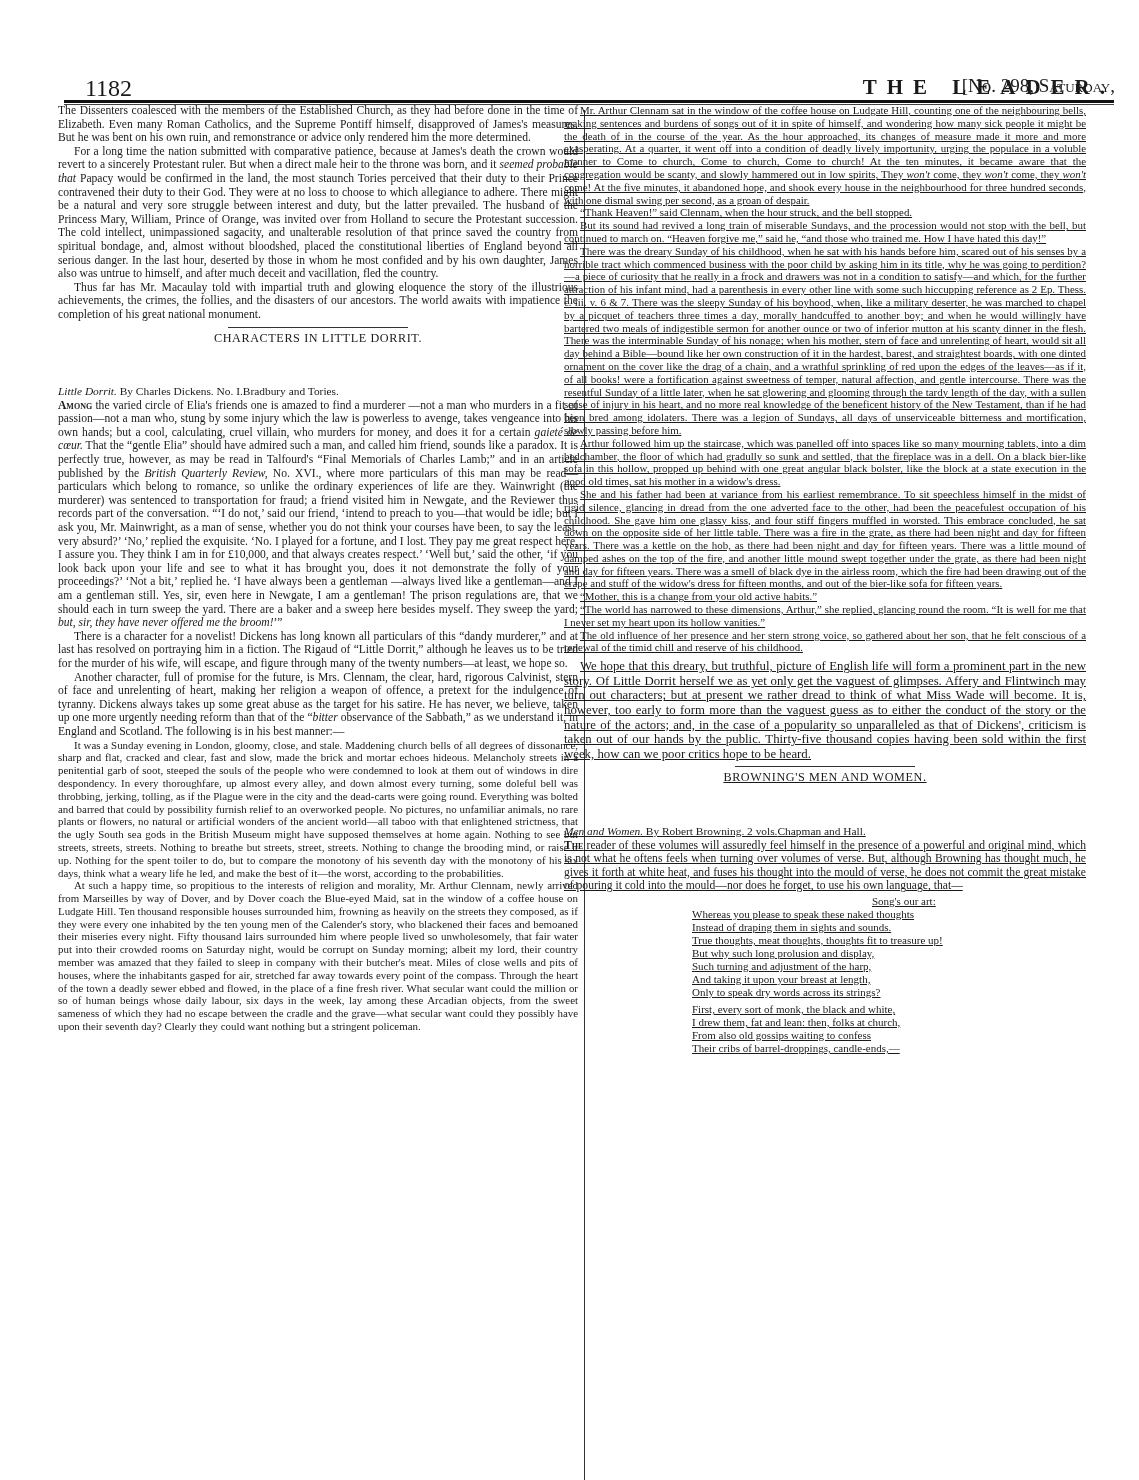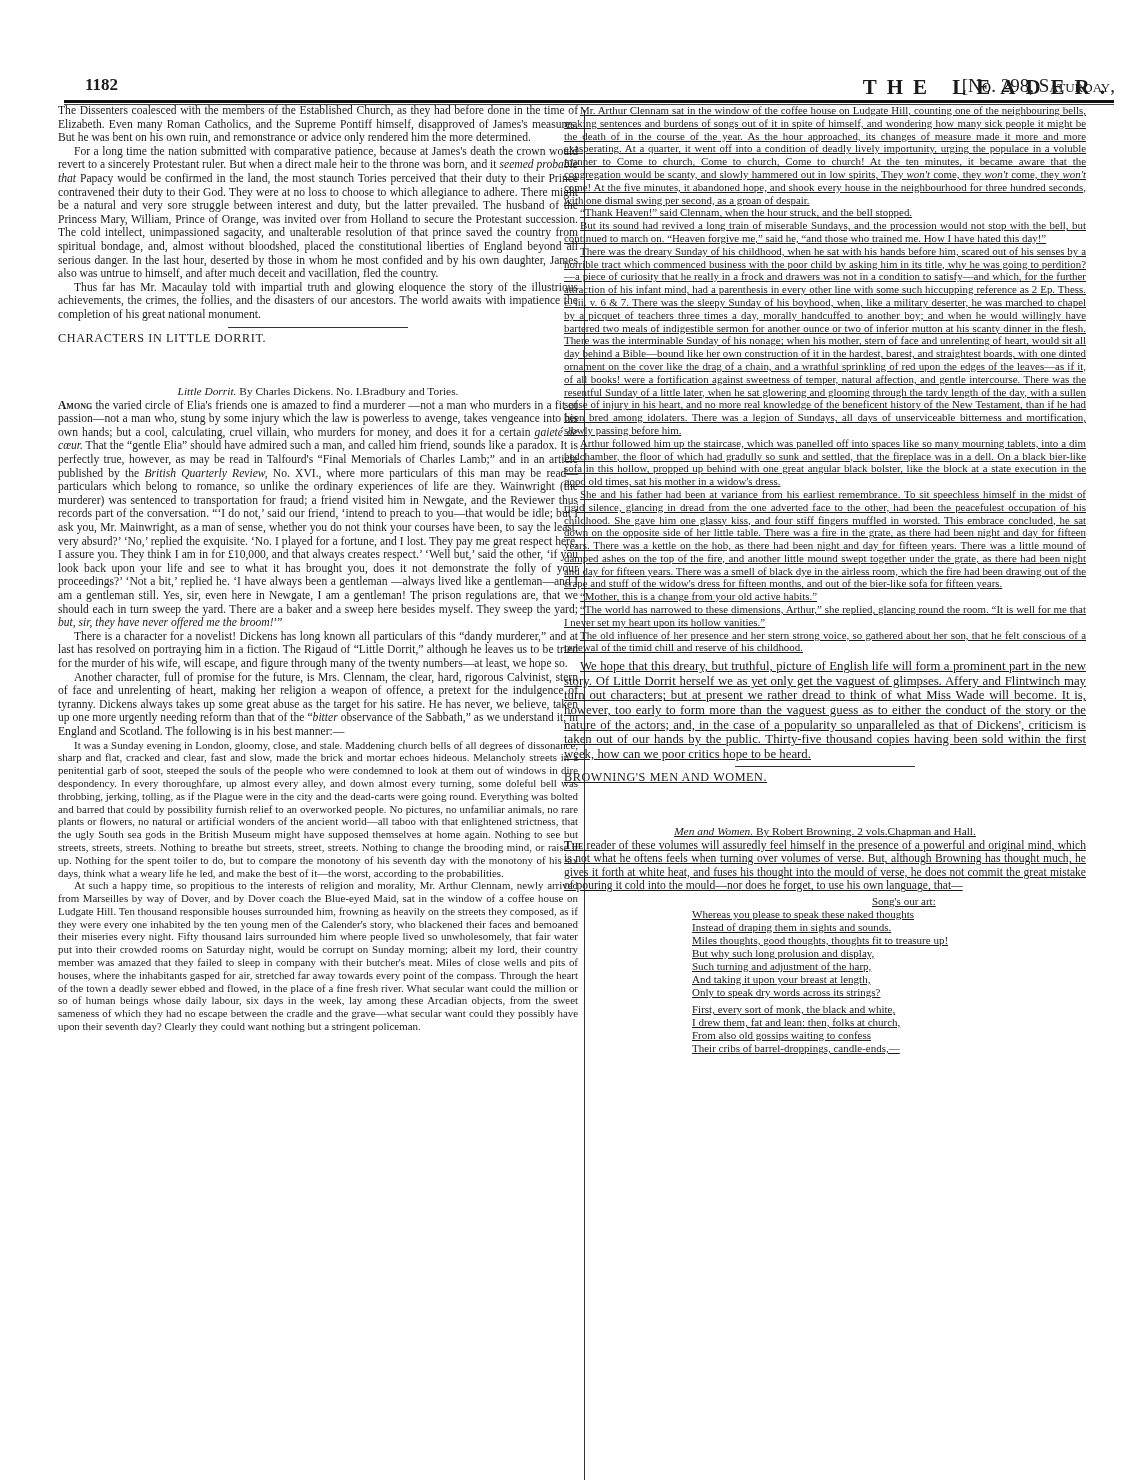--- a/index.html
+++ b/index.html
@@ -4,39 +4,39 @@
   <style>
     html, body { margin: 0; padding: 0; background: #ffffff; }
     body {
       width: 1139px; height: 1480px; position: relative; overflow: hidden;
       color: #1a1a1a;
       font-family: "Liberation Serif", "DejaVu Serif", serif;
     }
     .masthead {
       position: absolute; left: 75px; top: 75px; width: 1040px; height: 24px;
     }
-    .page-number { position: absolute; left: 10px; top: 0; font-size: 17px; font-weight: bold; }
+    .page-number { position: absolute; left: 10px; top: 0; font-size: 24px; font-weight: normal; }
     .paper-title { position: absolute; left: 0; width: 1040px; top: 0; text-align: right; font-size: 21px; font-weight: bold; letter-spacing: 10px; }
     .issue-info { position: absolute; right: 0; top: 0; font-size: 19px; }
     .issue-info .sc { font-variant: small-caps; }
     .rule-thick { position: absolute; left: 64px; top: 100px; width: 1050px; height: 3px; background: #111; }
     .rule-thin { position: absolute; left: 64px; top: 104px; width: 1050px; height: 1px; background: #444; }
     .column {
       position: absolute; top: 104px; font-size: 11.6px; line-height: 13.6px; text-align: justify;
     }
     .col-left { left: 58px; width: 520px; }
     .col-right { left: 564px; width: 522px; text-decoration: underline; }
     .divider { position: absolute; left: 584px; top: 110px; width: 1px; height: 1370px; background: #333; }
     p { margin: 0; text-indent: 16px; }
     p.noind { text-indent: 0; }
     p.quote { font-size: 10.9px; line-height: 12.8px; }
     p.big { font-size: 12.8px; line-height: 14.6px; margin-top: 5px; }
     .section-rule { width: 180px; height: 1px; background: #333; margin: 5px auto 4px auto; }
-    .section-title { text-align: left; font-size: 12.2px; letter-spacing: 0.6px; margin: 0 0 2px 0; }
-    .byline { display: flex; justify-content: center; font-size: 11.4px; margin-top: 40px; }
+    .section-title { text-align: center; font-size: 12.2px; letter-spacing: 0.6px; margin: 0 0 2px 0; }
+    .byline { display: flex; justify-content: flex-start; font-size: 11.4px; margin-top: 40px; }
     .byline .book { font-style: italic; }
     .sub-notice { text-align: center; font-size: 10px; font-variant: small-caps; letter-spacing: 1px; }
     .dropcap { font-variant: small-caps; font-weight: bold; }
     .verse { margin: 2px 0 4px 128px; font-size: 11px; line-height: 13px; }
     .verse div { white-space: nowrap; }
     .verse .first { padding-left: 180px; }
     em { font-style: italic; }
   </style>
 </head>
 <body>
@@ -84,21 +84,21 @@
   <div class="section-title">BROWNING'S MEN AND WOMEN.</div>
   <div class="byline">
     <span><span class="book">Men and Women.</span> <span>By Robert Browning. 2 vols.</span></span>
     <span>Chapman and Hall.</span>
   </div>
   <p class="noind"><span class="dropcap">The</span><span> reader of these volumes will assuredly feel himself in the presence of a powerful and original mind, which is not what he oftens feels when turning over volumes of verse. But, although Browning has thought much, he gives it forth at white heat, and fuses his thought into the mould of verse, he does not commit the great mistake of pouring it cold into the mould—nor does he forget, to use his own language, that—</span></p>
   <div class="verse">
     <div class="first">Song's our art:</div>
     <div>Whereas you please to speak these naked thoughts</div>
     <div>Instead of draping them in sights and sounds.</div>
-    <div>Miles thoughts, good thoughts, thoughts fit to treasure up!</div>
+    <div>True thoughts, meat thoughts, thoughts fit to treasure up!</div>
     <div>But why such long prolusion and display,</div>
     <div>Such turning and adjustment of the harp,</div>
     <div>And taking it upon your breast at length,</div>
     <div>Only to speak dry words across its strings?</div>
   </div>
   <div class="verse">
     <div>First, every sort of monk, the black and white,</div>
     <div>I drew them, fat and lean: then, folks at church,</div>
     <div>From also old gossips waiting to confess</div>
     <div>Their cribs of barrel-droppings, candle-ends,—</div>

